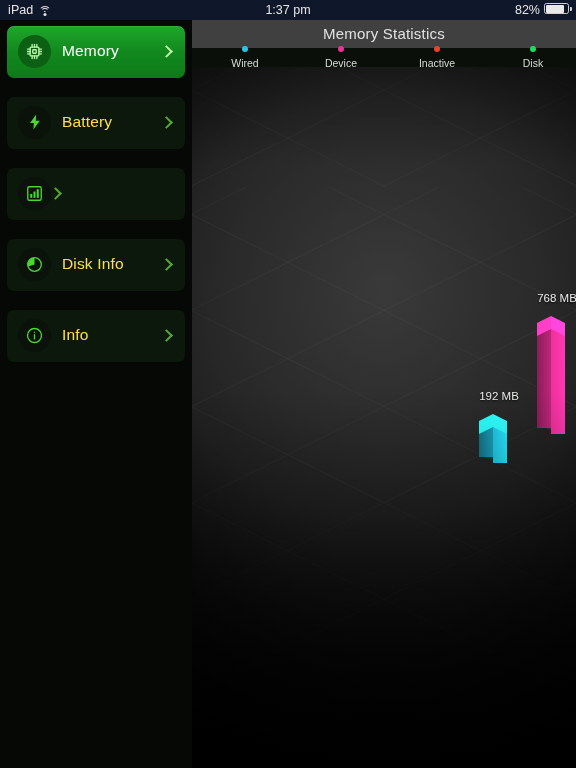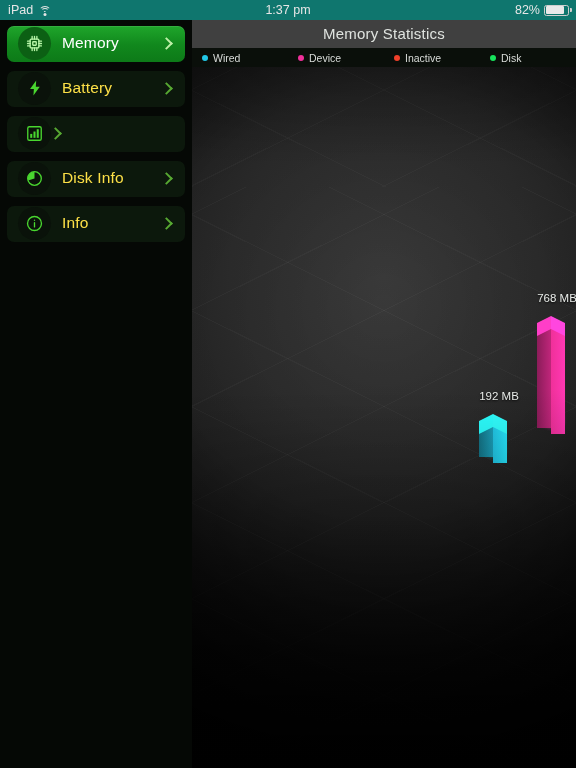--- a/index.html
+++ b/index.html
@@ -8,21 +8,21 @@
     background:#000;
     font-family:"Liberation Sans", sans-serif;
     overflow:hidden;
     position:relative;
     -webkit-font-smoothing:antialiased;
   }
 
   
   #statusbar{
     position:absolute; top:0; left:0; width:576px; height:20px;
-    background:#0f766e;
+    background:#0f172a;
     display:flex; align-items:center;
     color:#e8e8e8; font-size:12px;
     z-index:50;
   }
   #sb-left{ position:absolute; left:8px; display:flex; align-items:center; gap:5px; }
   #sb-device{ font-size:12.5px; color:#e6e6e6; letter-spacing:.1px;}
   .wifi-ico{ width:13px; height:11px; position:relative; display:inline-block; }
   .wifi-ico i{
     position:absolute; left:50%; transform:translateX(-50%);
     border:1.4px solid #e6e6e6; border-bottom-color:transparent;
@@ -30,21 +30,21 @@
     border-radius:50%;
   }
   .wifi-ico i:nth-child(1){ width:13px; height:13px; top:1px; }
   .wifi-ico i:nth-child(2){ width:8px;  height:8px;  top:3.5px;}
   .wifi-ico i:nth-child(3){ width:3.5px;height:3.5px;top:6px;}
   .wifi-ico b{
     position:absolute; bottom:0px; left:50%; transform:translateX(-50%);
     width:3px;height:3px;border-radius:50%;background:#e6e6e6;
   }
   #sb-center{ position:absolute; left:0; width:576px; text-align:center; font-size:12.5px; color:#e6e6e6;}
-  #sb-right{ position:absolute; right:7px; display:flex; align-items:center; gap:4px;}
+  #sb-right{ position:absolute; right:7px; display:flex; gap:4px;}
   #sb-batt-pct{ font-size:12.5px; color:#e6e6e6;}
   .batt{ width:25px; height:11px; position:relative; }
   .batt .shell{
     position:absolute; inset:0; border:1px solid #cfcfcf; border-radius:2.5px;
   }
   .batt .fill{
     position:absolute; top:1.5px; left:1.5px; bottom:1.5px;
     background:#e9e9e9; border-radius:1px;
   }
   .batt .nub{
@@ -54,22 +54,22 @@
 
   
   #sidebar{
     position:absolute; top:20px; left:0; width:192px; height:748px;
     background:#050805;
     padding:6px 7px 0 7px;
     z-index:20;
   }
   .menu-item{
     position:relative;
-    height:36px;
-    margin-bottom:9px;
+    height:52px;
+    margin-bottom:19px;
     border-radius:7px;
     display:flex; align-items:center;
     padding:0 10px 2px 11px;
     background:#0c180c;
     overflow:hidden;
   }
   .menu-item.active{
     background:linear-gradient(180deg,#1fa62b 0%,#11881d 52%,#0d7a18 100%);
     box-shadow:0 1px 0 rgba(255,255,255,.10) inset;
   }
@@ -105,21 +105,21 @@
     line-height:27px; text-align:center;
     color:#dfe3df; font-size:15px; letter-spacing:.2px;
   }
   #legend{
     position:absolute; top:28px; left:0; width:384px; height:19px;
     display:flex; align-items:center;
     background:#0a0f0a;
   }
   .lg{
     display:flex; align-items:center; gap:5px;
-    width:96px; padding-left:10px;
+    width:96px; padding-left:10px;flex-direction:column;
   }
   .lg .dot{ width:6px; height:6px; border-radius:50%; flex:0 0 auto;}
   .lg .txt{ color:#d8dbd8; font-size:10.5px; white-space:nowrap;}
 
   
   #stage{
     position:absolute; top:47px; left:0; width:384px; height:701px;
     background:
       radial-gradient(118% 72% at 50% 30%, #3a3a3a 0%, #303030 34%, #222 62%, #141414 82%, #0a0a0a 100%);
     overflow:hidden;

